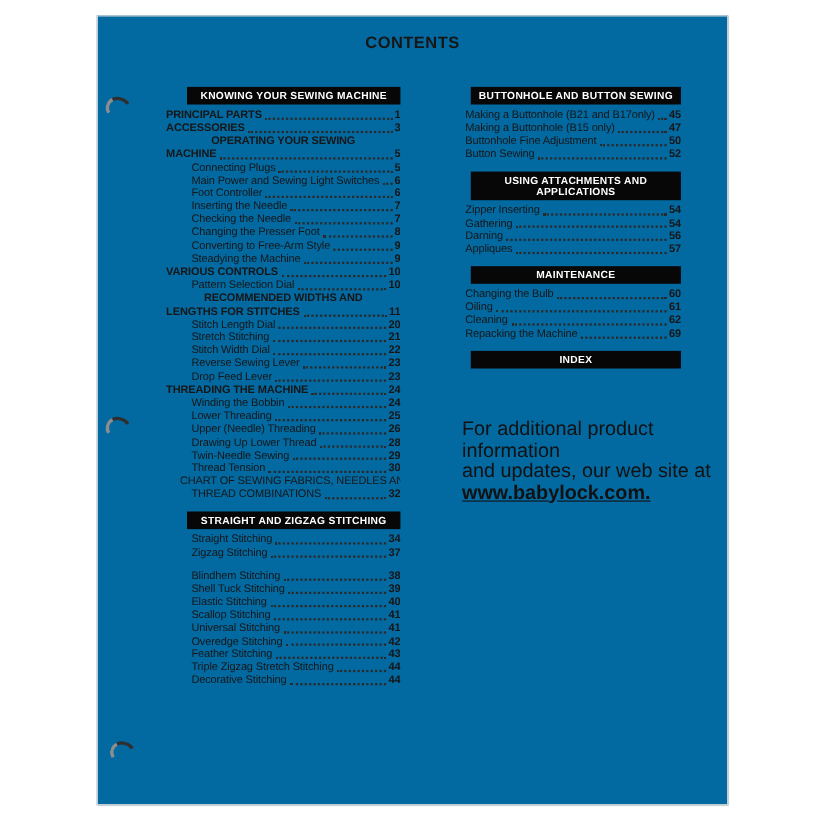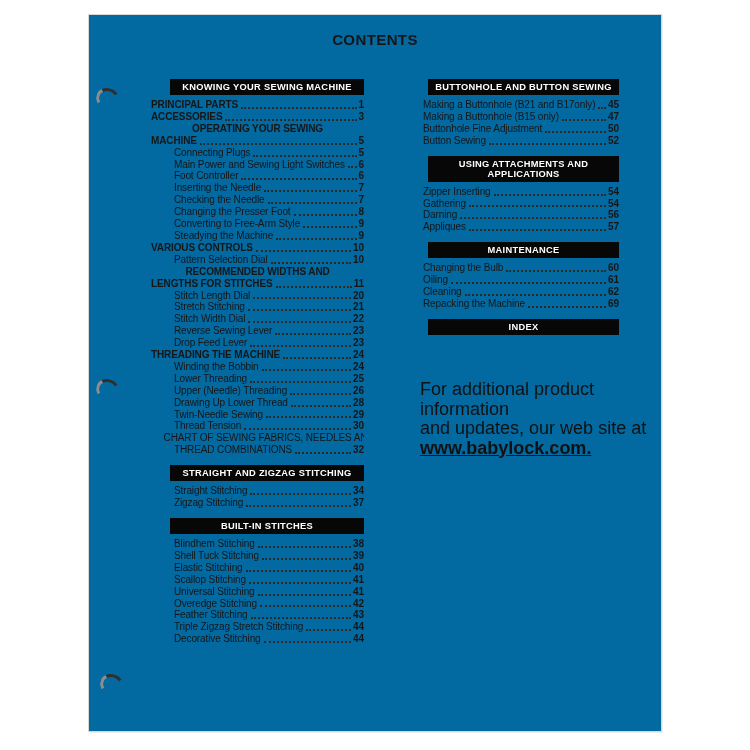--- a/index.html
+++ b/index.html
@@ -239,21 +239,20 @@
 
   <div class="entry sub">
     <span class="label">Zigzag Stitching</span>
     <span class="leader"></span>
     <span class="pagenum">37</span>
   </div>
 </div>
   </div>
 
   <div class="section">
-    <div class="bar">BUILT-IN STITCHES</div>
     <div class="entries">
   <div class="entry sub">
     <span class="label">Blindhem Stitching</span>
     <span class="leader"></span>
     <span class="pagenum">38</span>
   </div>
 
   <div class="entry sub">
     <span class="label">Shell Tuck Stitching</span>
     <span class="leader"></span>

